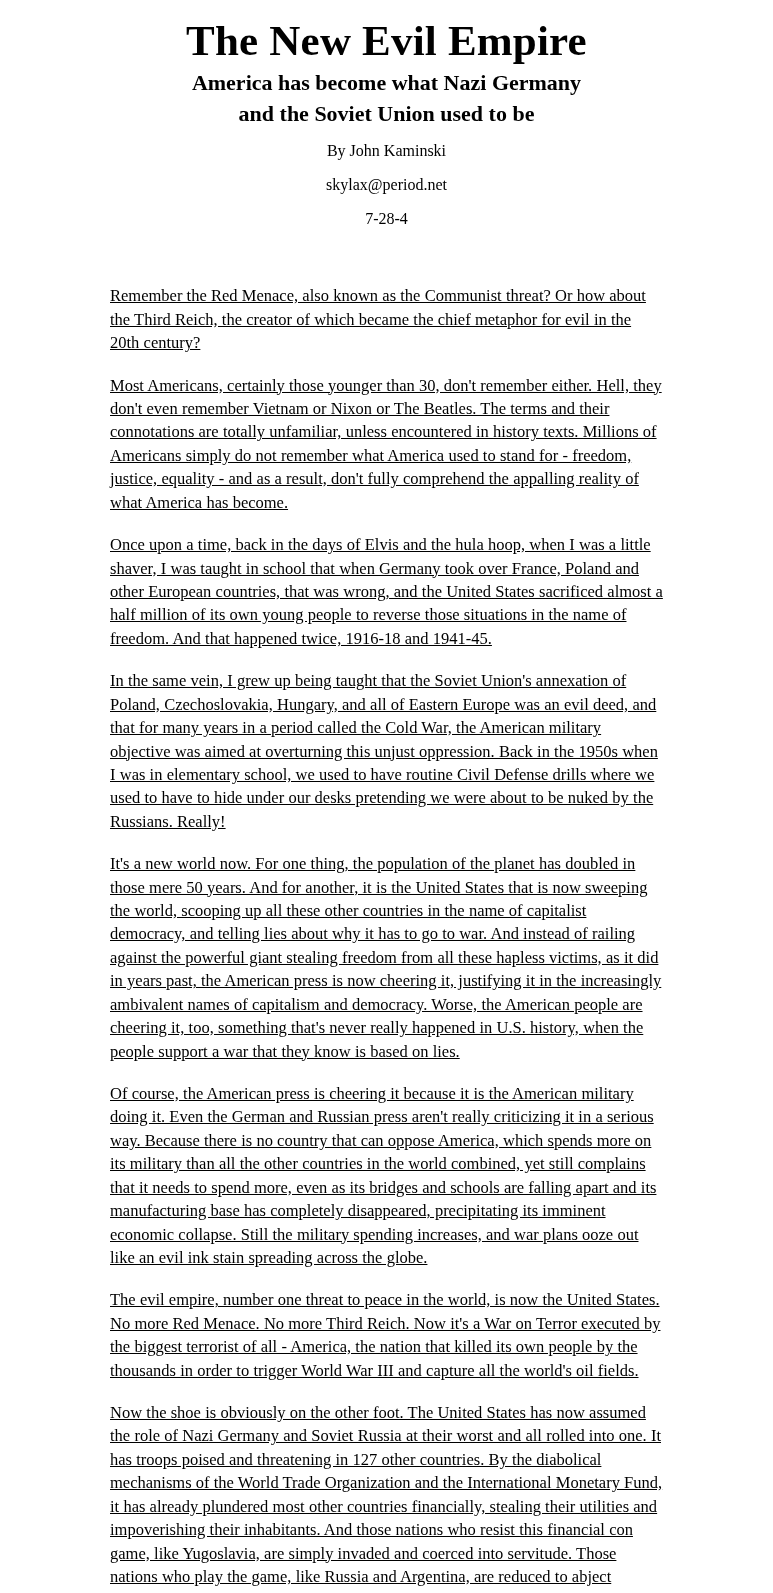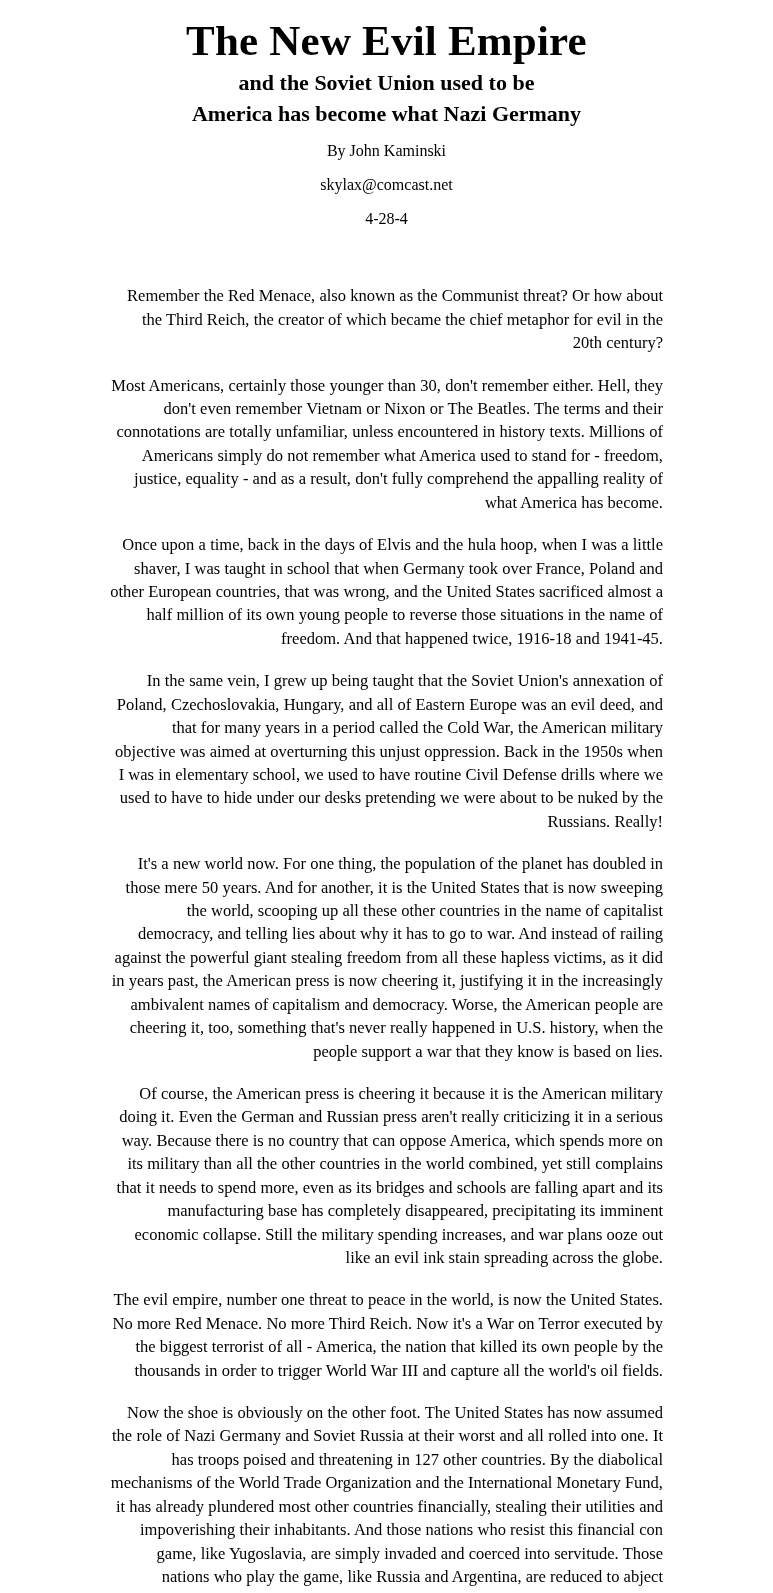--- a/index.html
+++ b/index.html
@@ -46,38 +46,39 @@
     padding: 0 110px 30px 110px;
     box-sizing: border-box;
   }
   .spacer-top {
     height: 42px;
   }
   p.para {
     font-size: 16.5px;
     line-height: 1.42;
     margin: 0 0 19px 0;
-    text-align: right;
+    text-align: left;
     word-spacing: 0.1px;
+    text-decoration: underline;
   }
   p.para.gap-extra {
   }
 </style>
 </head>
 <body>
 
 <div class="page">
 
   <header class="masthead">
     <h1 class="doc-title">The New Evil Empire</h1>
+    <h2 class="doc-subtitle">America has become what Nazi Germany</h2>
     <h2 class="doc-subtitle">and the Soviet Union used to be</h2>
-    <h2 class="doc-subtitle">America has become what Nazi Germany</h2>
     <p class="doc-byline">By John Kaminski</p>
-    <p class="doc-email">skylax@comcast.net</p>
-    <p class="doc-date">4-28-4</p>
+    <p class="doc-email">skylax@period.net</p>
+    <p class="doc-date">7-28-4</p>
   </header>
 
   <div class="spacer-top"></div>
 
   <main class="body-wrap">
     <p class="para">Remember the Red Menace, also known as the Communist threat? Or how about the Third Reich, the creator of which became the chief metaphor for evil in the 20th century?</p>
     <p class="para">Most Americans, certainly those younger than 30, don't remember either. Hell, they don't even remember Vietnam or Nixon or The Beatles. The terms and their connotations are totally unfamiliar, unless encountered in history texts. Millions of Americans simply do not remember what America used to stand for - freedom, justice, equality - and as a result, don't fully comprehend the appalling reality of what America has become.</p>
     <p class="para">Once upon a time, back in the days of Elvis and the hula hoop, when I was a little shaver, I was taught in school that when Germany took over France, Poland and other European countries, that was wrong, and the United States sacrificed almost a half million of its own young people to reverse those situations in the name of freedom. And that happened twice, 1916-18 and 1941-45.</p>
     <p class="para gap-extra">In the same vein, I grew up being taught that the Soviet Union's annexation of Poland, Czechoslovakia, Hungary, and all of Eastern Europe was an evil deed, and that for many years in a period called the Cold War, the American military objective was aimed at overturning this unjust oppression. Back in the 1950s when I was in elementary school, we used to have routine Civil Defense drills where we used to have to hide under our desks pretending we were about to be nuked by the Russians. Really!</p>
     <p class="para">It's a new world now. For one thing, the population of the planet has doubled in those mere 50 years. And for another, it is the United States that is now sweeping the world, scooping up all these other countries in the name of capitalist democracy, and telling lies about why it has to go to war. And instead of railing against the powerful giant stealing freedom from all these hapless victims, as it did in years past, the American press is now cheering it, justifying it in the increasingly ambivalent names of capitalism and democracy. Worse, the American people are cheering it, too, something that's never really happened in U.S. history, when the people support a war that they know is based on lies.</p>

